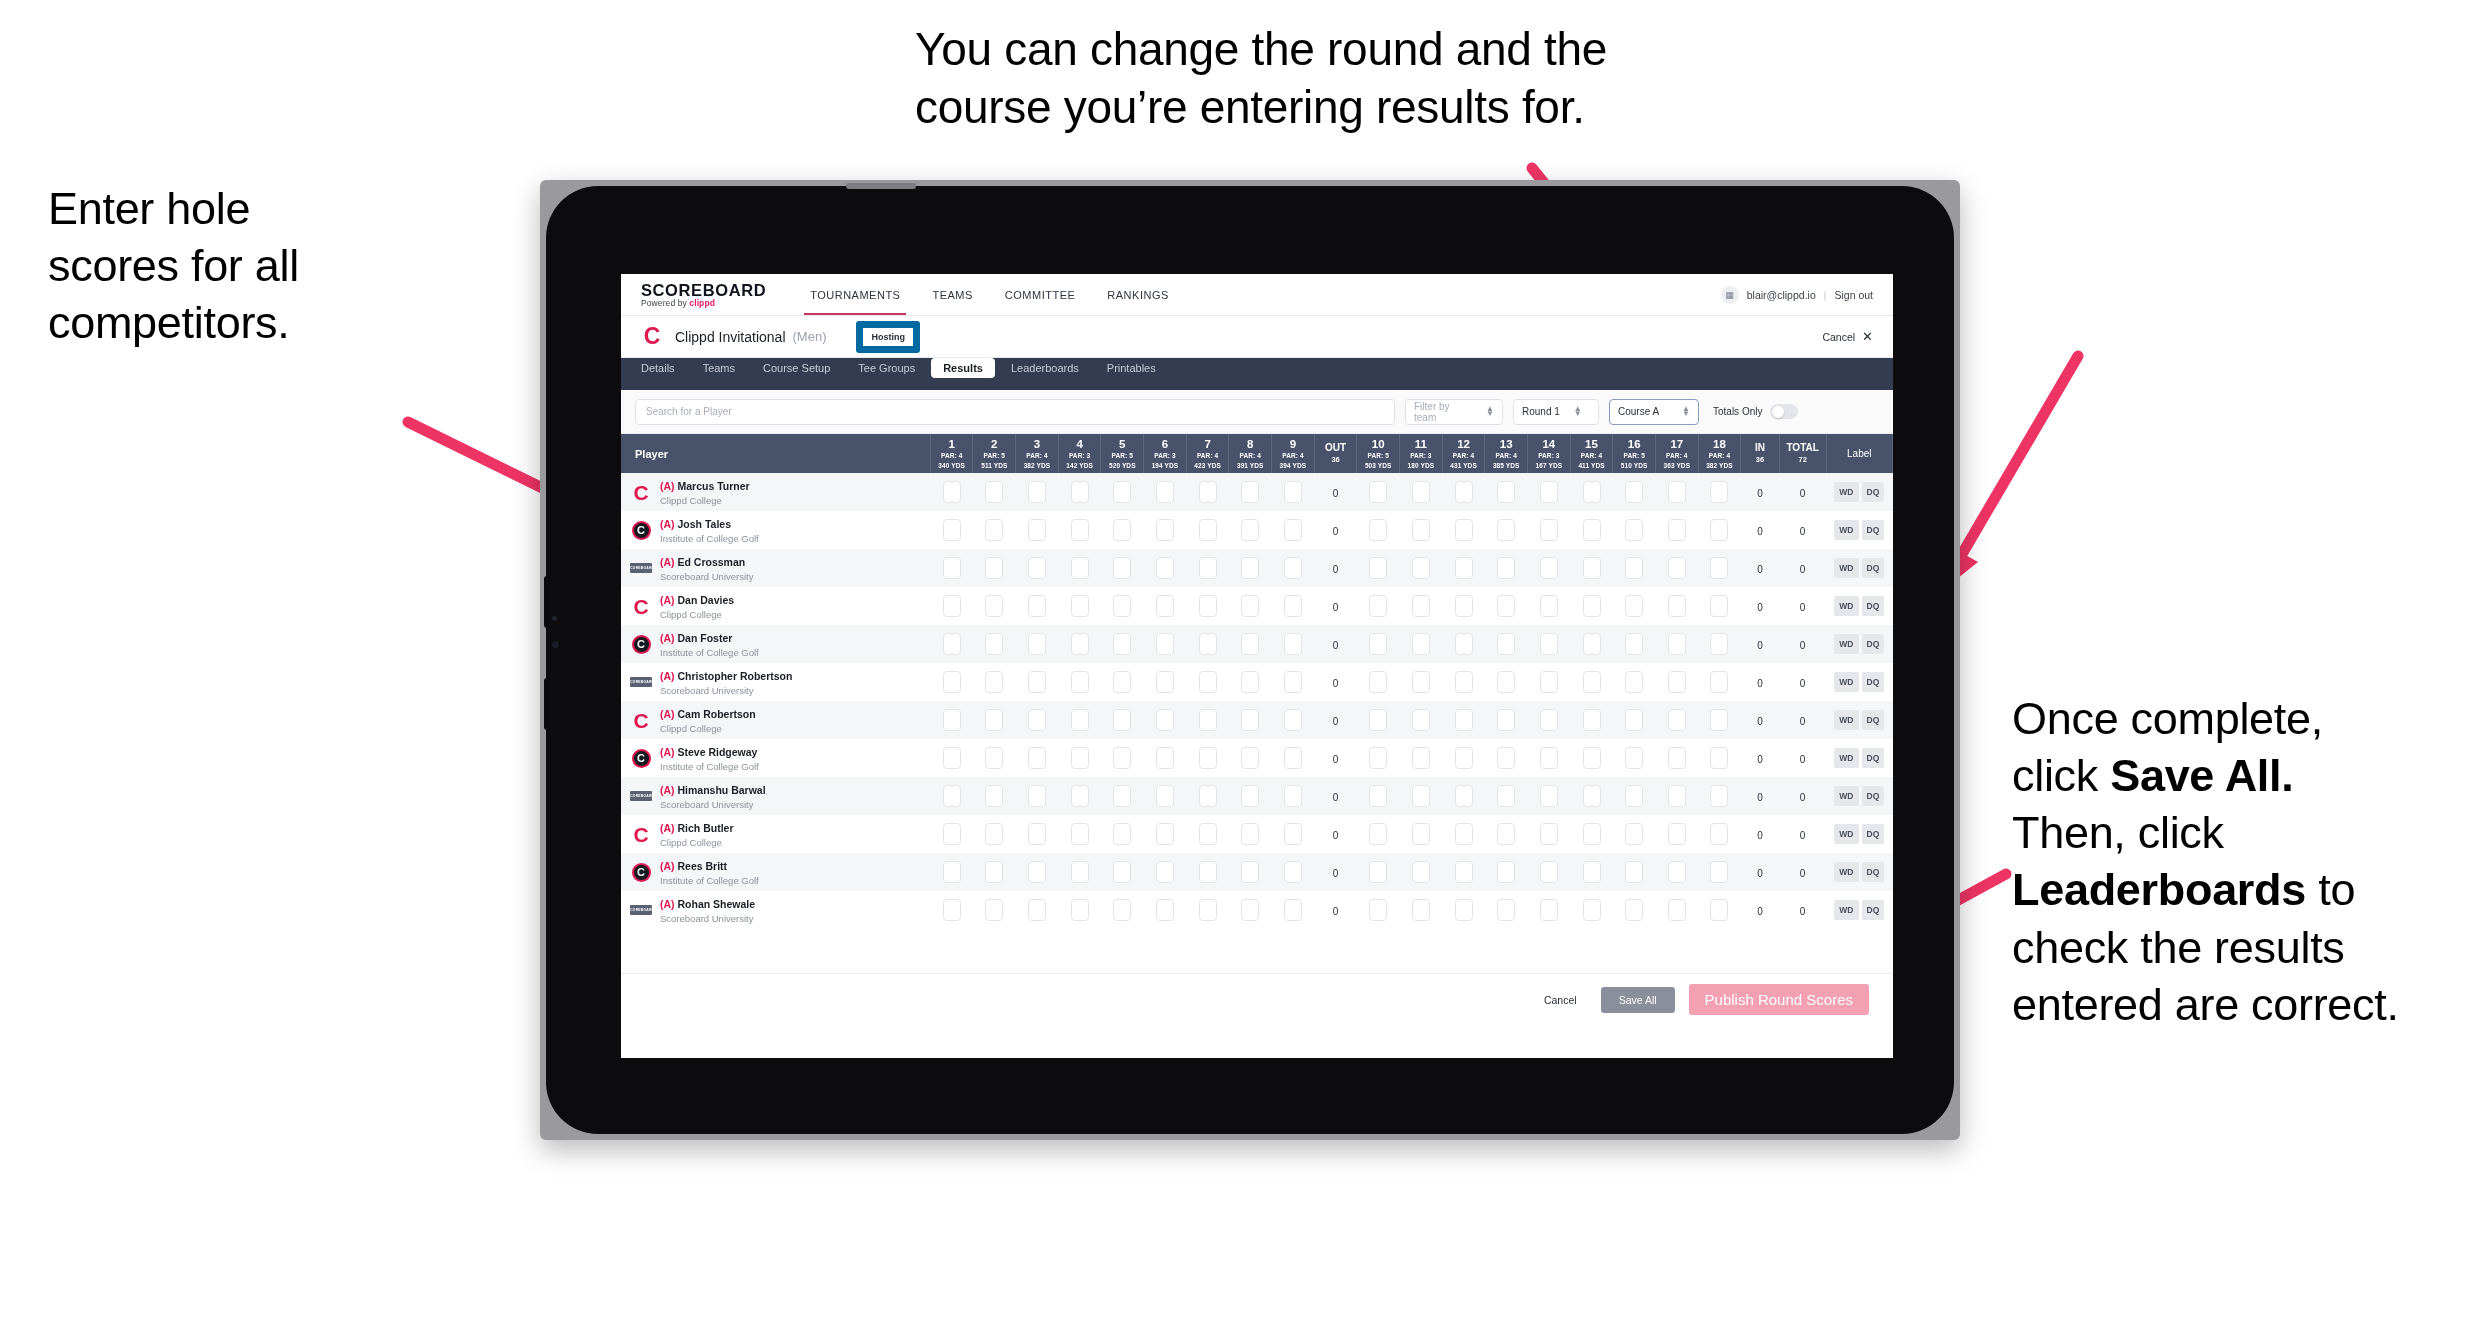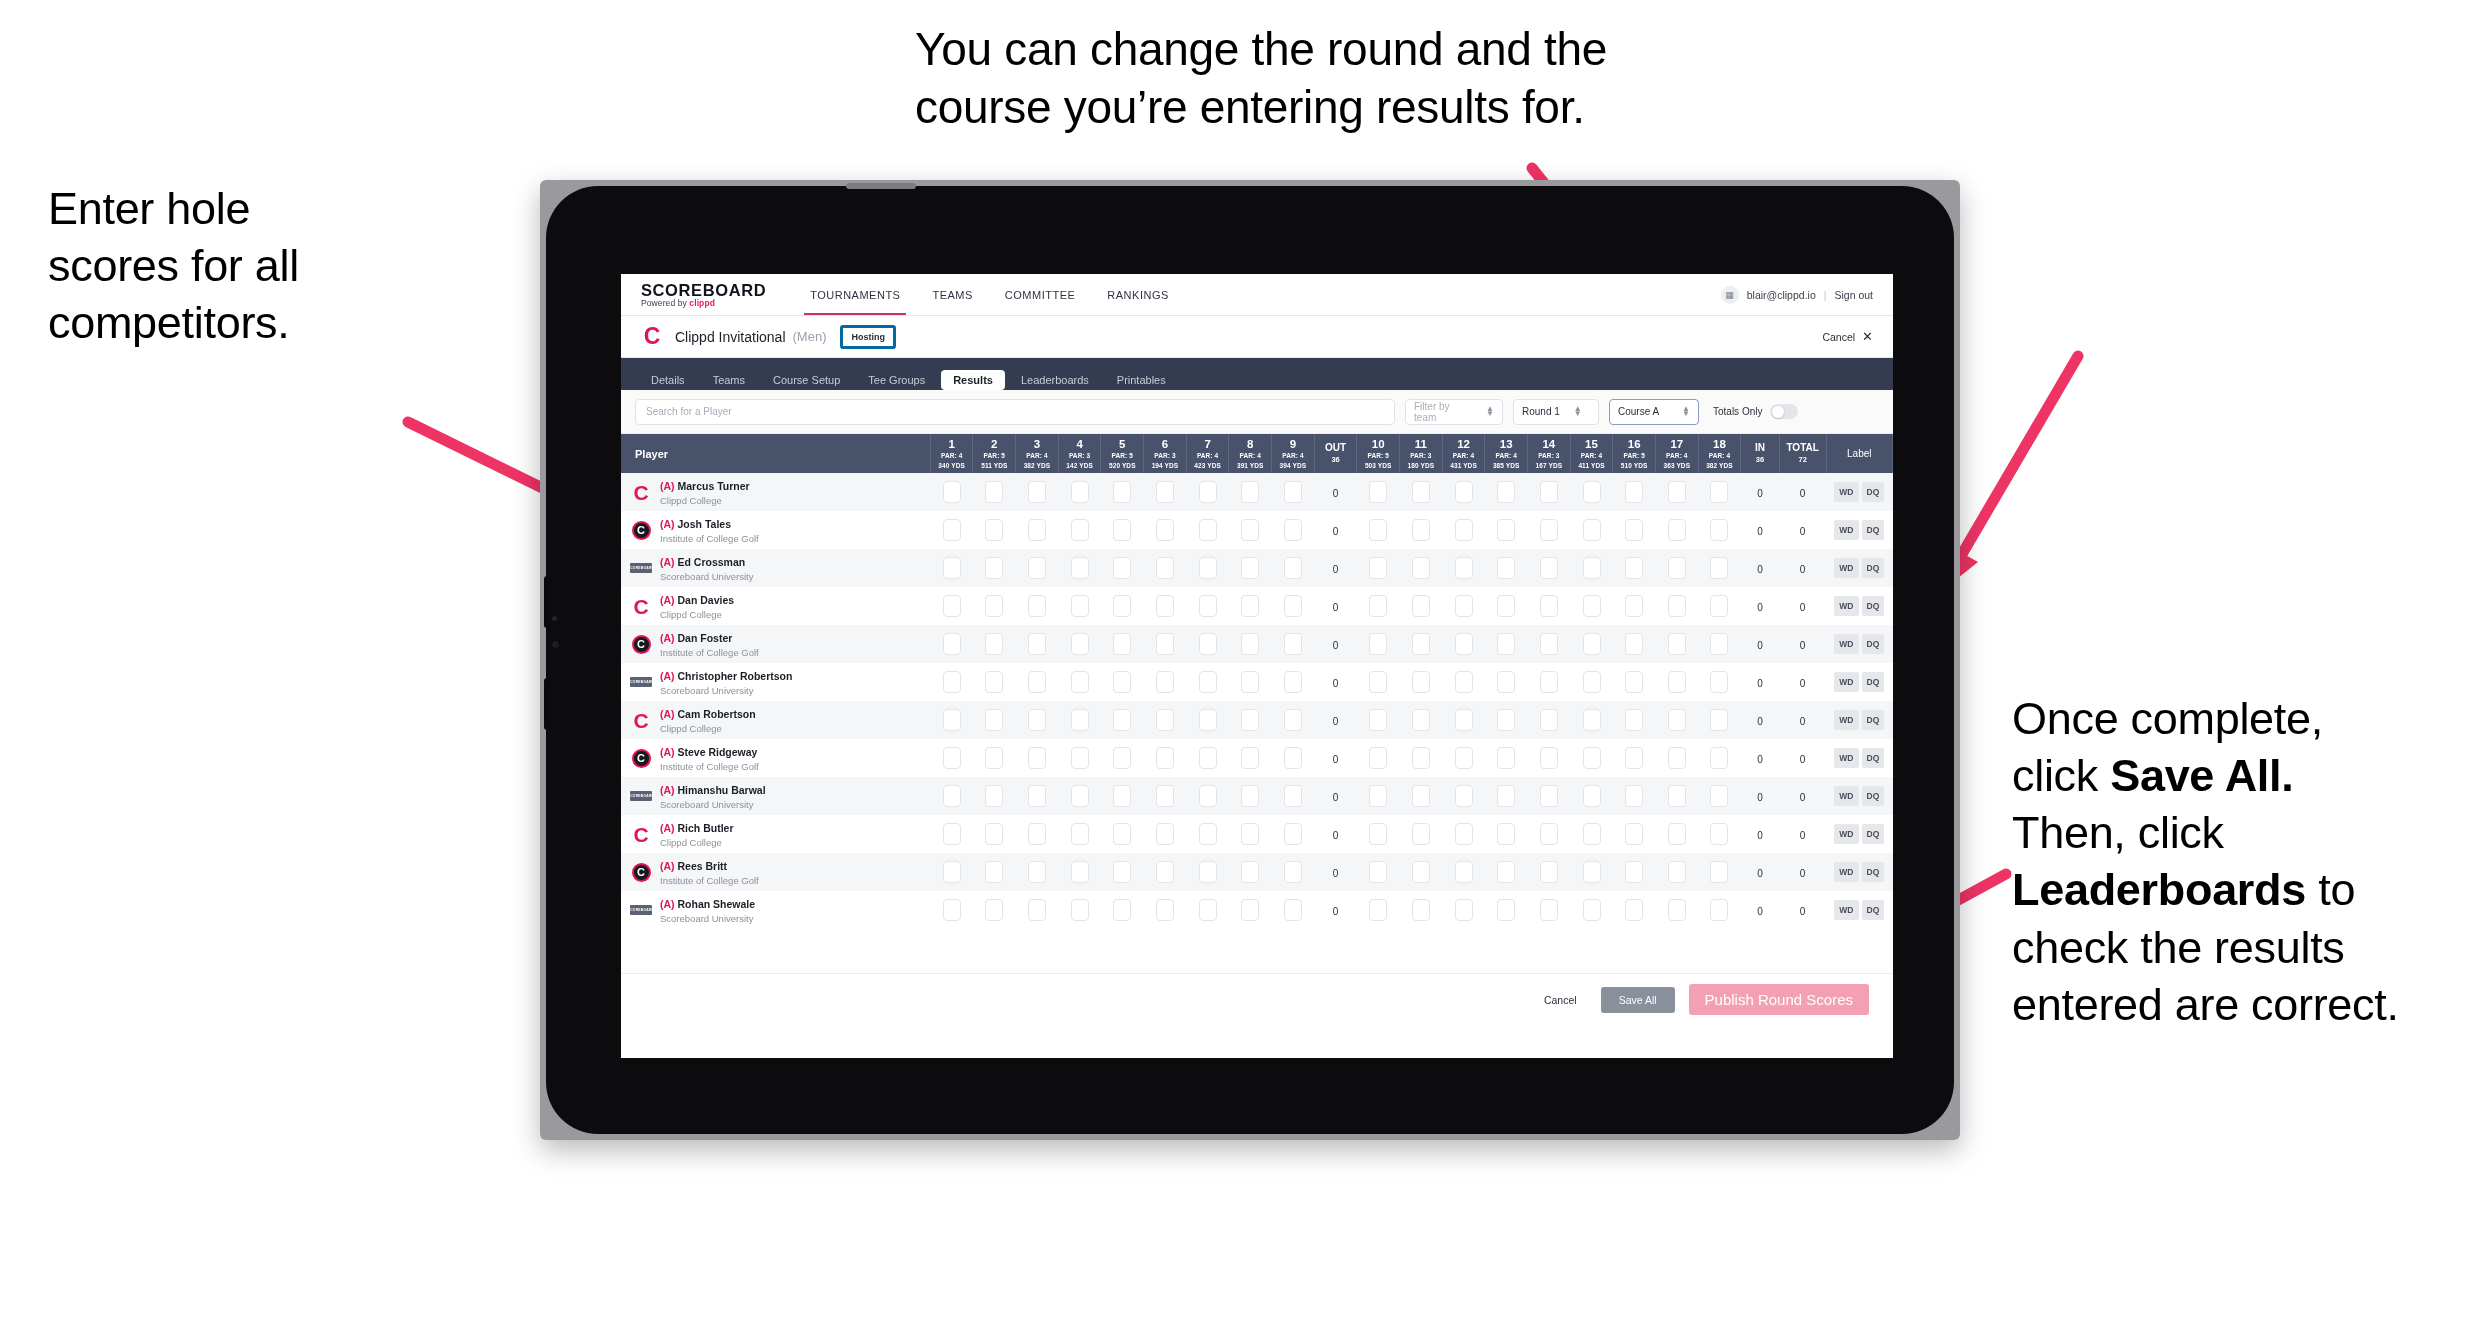--- a/index.html
+++ b/index.html
@@ -98,32 +98,32 @@
   }
   .tlogo {
     width: 22px; height: 22px; margin-right: 12px;
     display:flex; align-items:center; justify-content:center;
     font-family:"Liberation Sans", sans-serif;
     font-weight:800; font-size:23px; color:#e0164f; line-height:1;
   }
   .ttitle { font-size:14px; color:#1b1e27; font-weight:400; }
   .tgender { font-size:13px; color:#9aa0ad; margin-left:7px; }
   .thost {
-    margin-left:14px; border:3px solid #0369a1; border-radius:3px;
+    margin-left:30px; border:7px solid #0369a1; border-radius:3px;
     font-size:9px; font-weight:700; color:#2b2f3a; padding:4px 8px;
   }
   .tcancel {
     margin-left:auto; font-size:10.5px; color:#2b2f3a;
     display:flex; align-items:center; gap:7px; cursor:pointer;
   }
   .x-ico { font-size:13px; line-height:1; }
 
   .subnav {
-    height:32px; background:#333c50; display:flex; align-items:flex-end;
-    padding: 0 18px; gap: 4px;
+    height:32px; background:#333c50; display:flex; align-items:flex-start;
+    padding: 0 8px; gap: 4px;
   }
   .subnav-item {
     font-size:11px; color:#c7ccd8; padding: 4px 12px; border-radius:4px; cursor:pointer;
   }
   .subnav-item.active { background:#fff; color:#1b1e27; font-weight:600; }
 
   .filterbar {
     height: 44px; background:#fafafb; display:flex; align-items:center;
     padding: 0 14px; gap: 10px; border-bottom:1px solid #ebedf0;
   }

